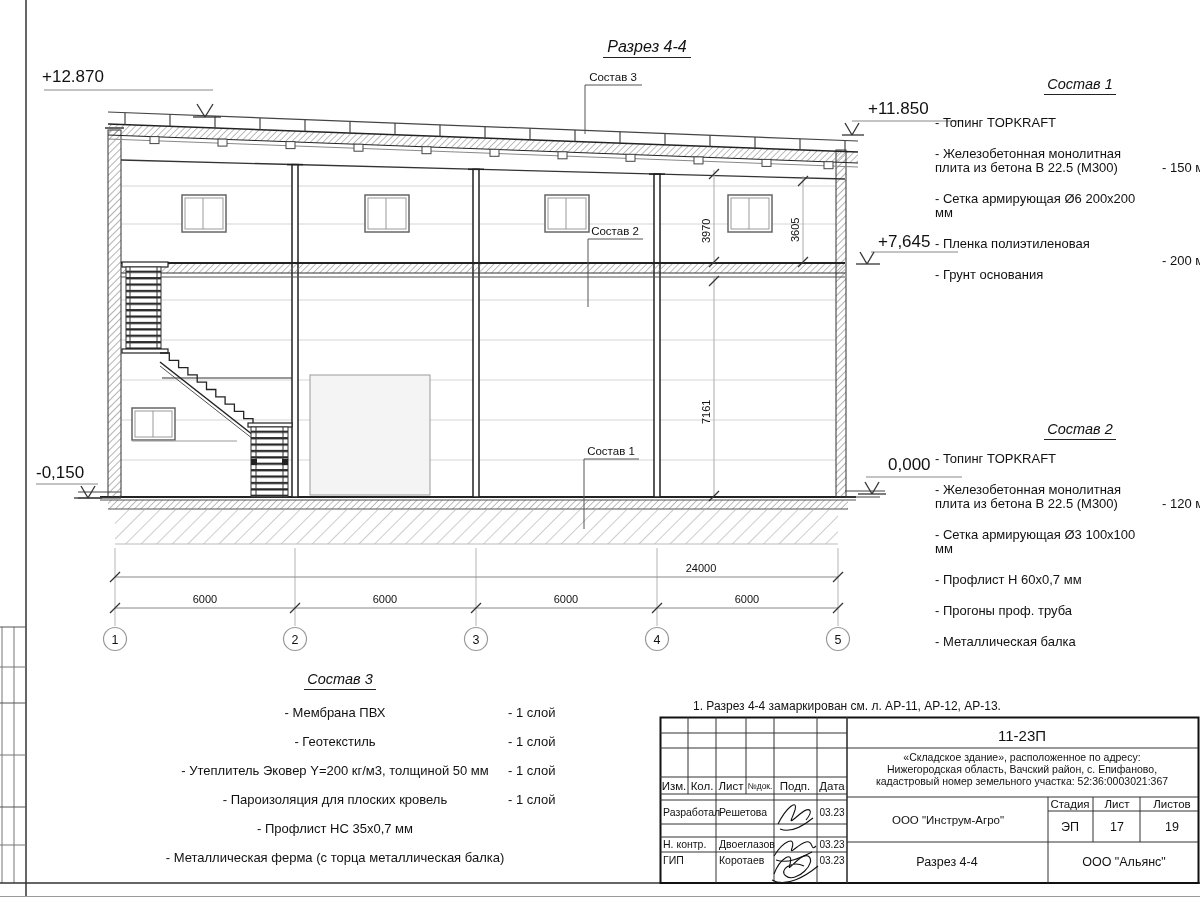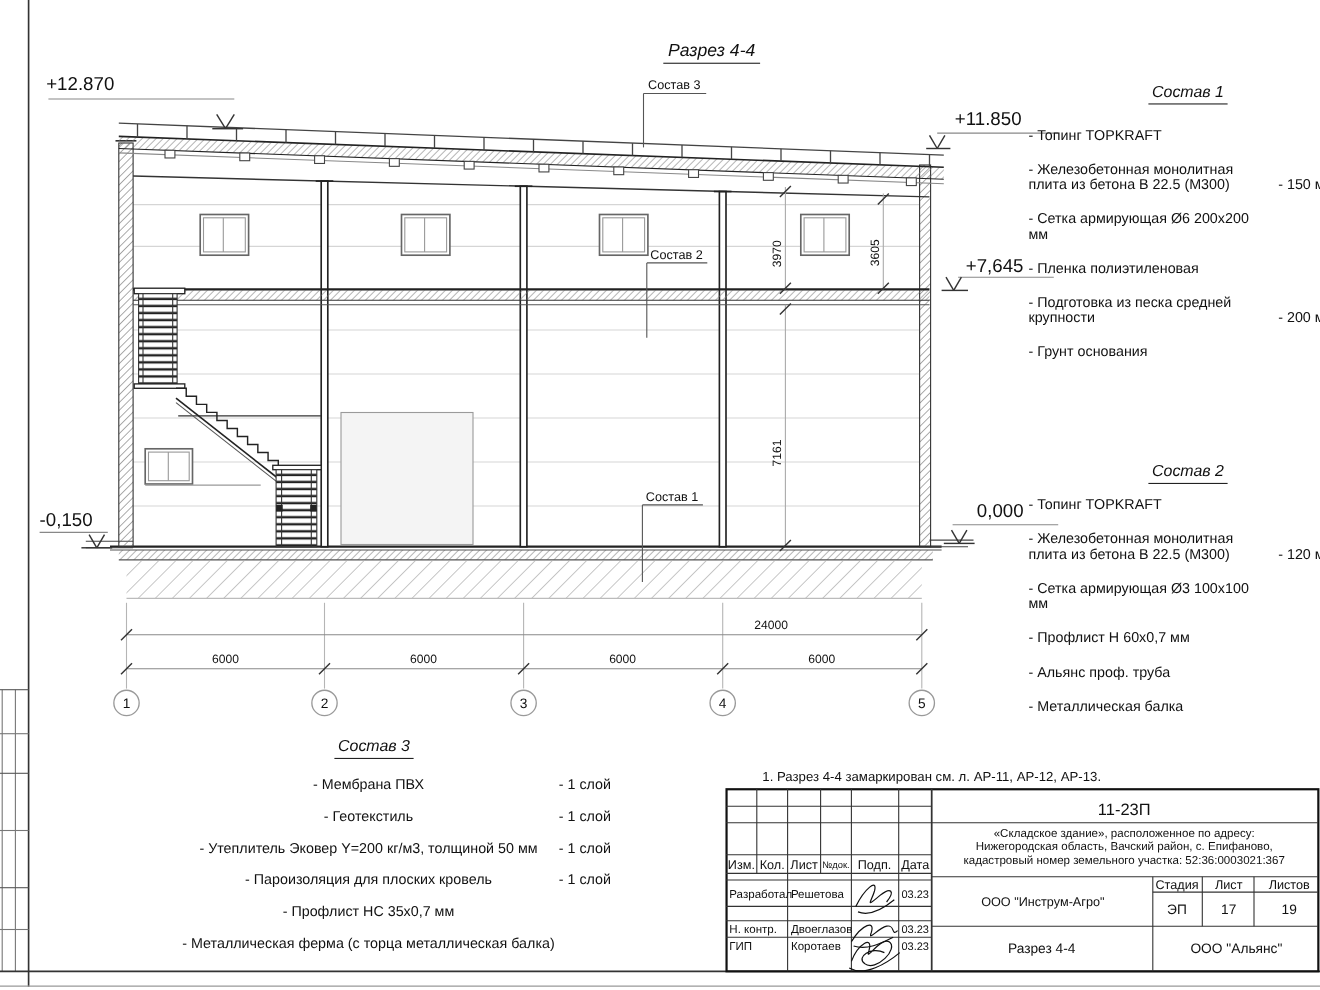--- a/index.html
+++ b/index.html
@@ -375,33 +375,33 @@
 </div>
 
 <div class="txt chead" style="left:1010px;top:76px;width:140px;">
   <span>Состав 1</span>
 </div>
 <div class="txt clist" style="left:935px;top:116px;width:290px;">
   <div class="ci"><span class="nm">- Топинг TOPKRAFT</span><span class="vl"></span></div>
   <div class="ci"><span class="nm">- Железобетонная  монолитная плита из бетона  В 22.5 (М300)</span><span class="vl">- 150 мм</span></div>
   <div class="ci"><span class="nm">- Сетка армирующая Ø6 200x200 мм</span><span class="vl"></span></div>
   <div class="ci"><span class="nm">- Пленка полиэтиленовая</span><span class="vl"></span></div>
-  <div class="ci"><span class="nm">- Подготовка из песка средней крупности</span><span class="vl">- 200 мм</span></div>
+  <div class="ci"><span class="vl">- 200 мм</span></div>
   <div class="ci"><span class="nm">- Грунт основания</span><span class="vl"></span></div>
 </div>
 
 <div class="txt chead" style="left:1010px;top:421px;width:140px;">
   <span>Состав 2</span>
 </div>
 <div class="txt clist" style="left:935px;top:452px;width:290px;">
   <div class="ci"><span class="nm">- Топинг TOPKRAFT</span><span class="vl"></span></div>
   <div class="ci"><span class="nm">- Железобетонная  монолитная плита из бетона  В 22.5 (М300)</span><span class="vl">- 120 мм</span></div>
   <div class="ci"><span class="nm">- Сетка армирующая Ø3 100x100 мм</span><span class="vl"></span></div>
   <div class="ci"><span class="nm">- Профлист Н 60х0,7 мм</span><span class="vl"></span></div>
-  <div class="ci"><span class="nm">- Альянс проф. труба</span><span class="vl"></span></div>
+  <div class="ci"><span class="nm">- Прогоны проф. труба</span><span class="vl"></span></div>
   <div class="ci"><span class="nm">- Металлическая балка</span><span class="vl"></span></div>
 </div>
 
 <div class="txt chead" style="left:270px;top:671px;width:140px;">
   <span>Состав 3</span>
 </div>
 <div class="txt clist s3" style="left:100px;top:706px;width:470px;">
   <div class="ci"><span class="nm">- Мембрана ПВХ</span><span class="vl">- 1 слой</span></div>
   <div class="ci"><span class="nm">- Геотекстиль</span><span class="vl">- 1 слой</span></div>
   <div class="ci"><span class="nm">- Утеплитель Эковер Y=200 кг/м3, толщиной 50 мм</span><span class="vl">- 1 слой</span></div>

